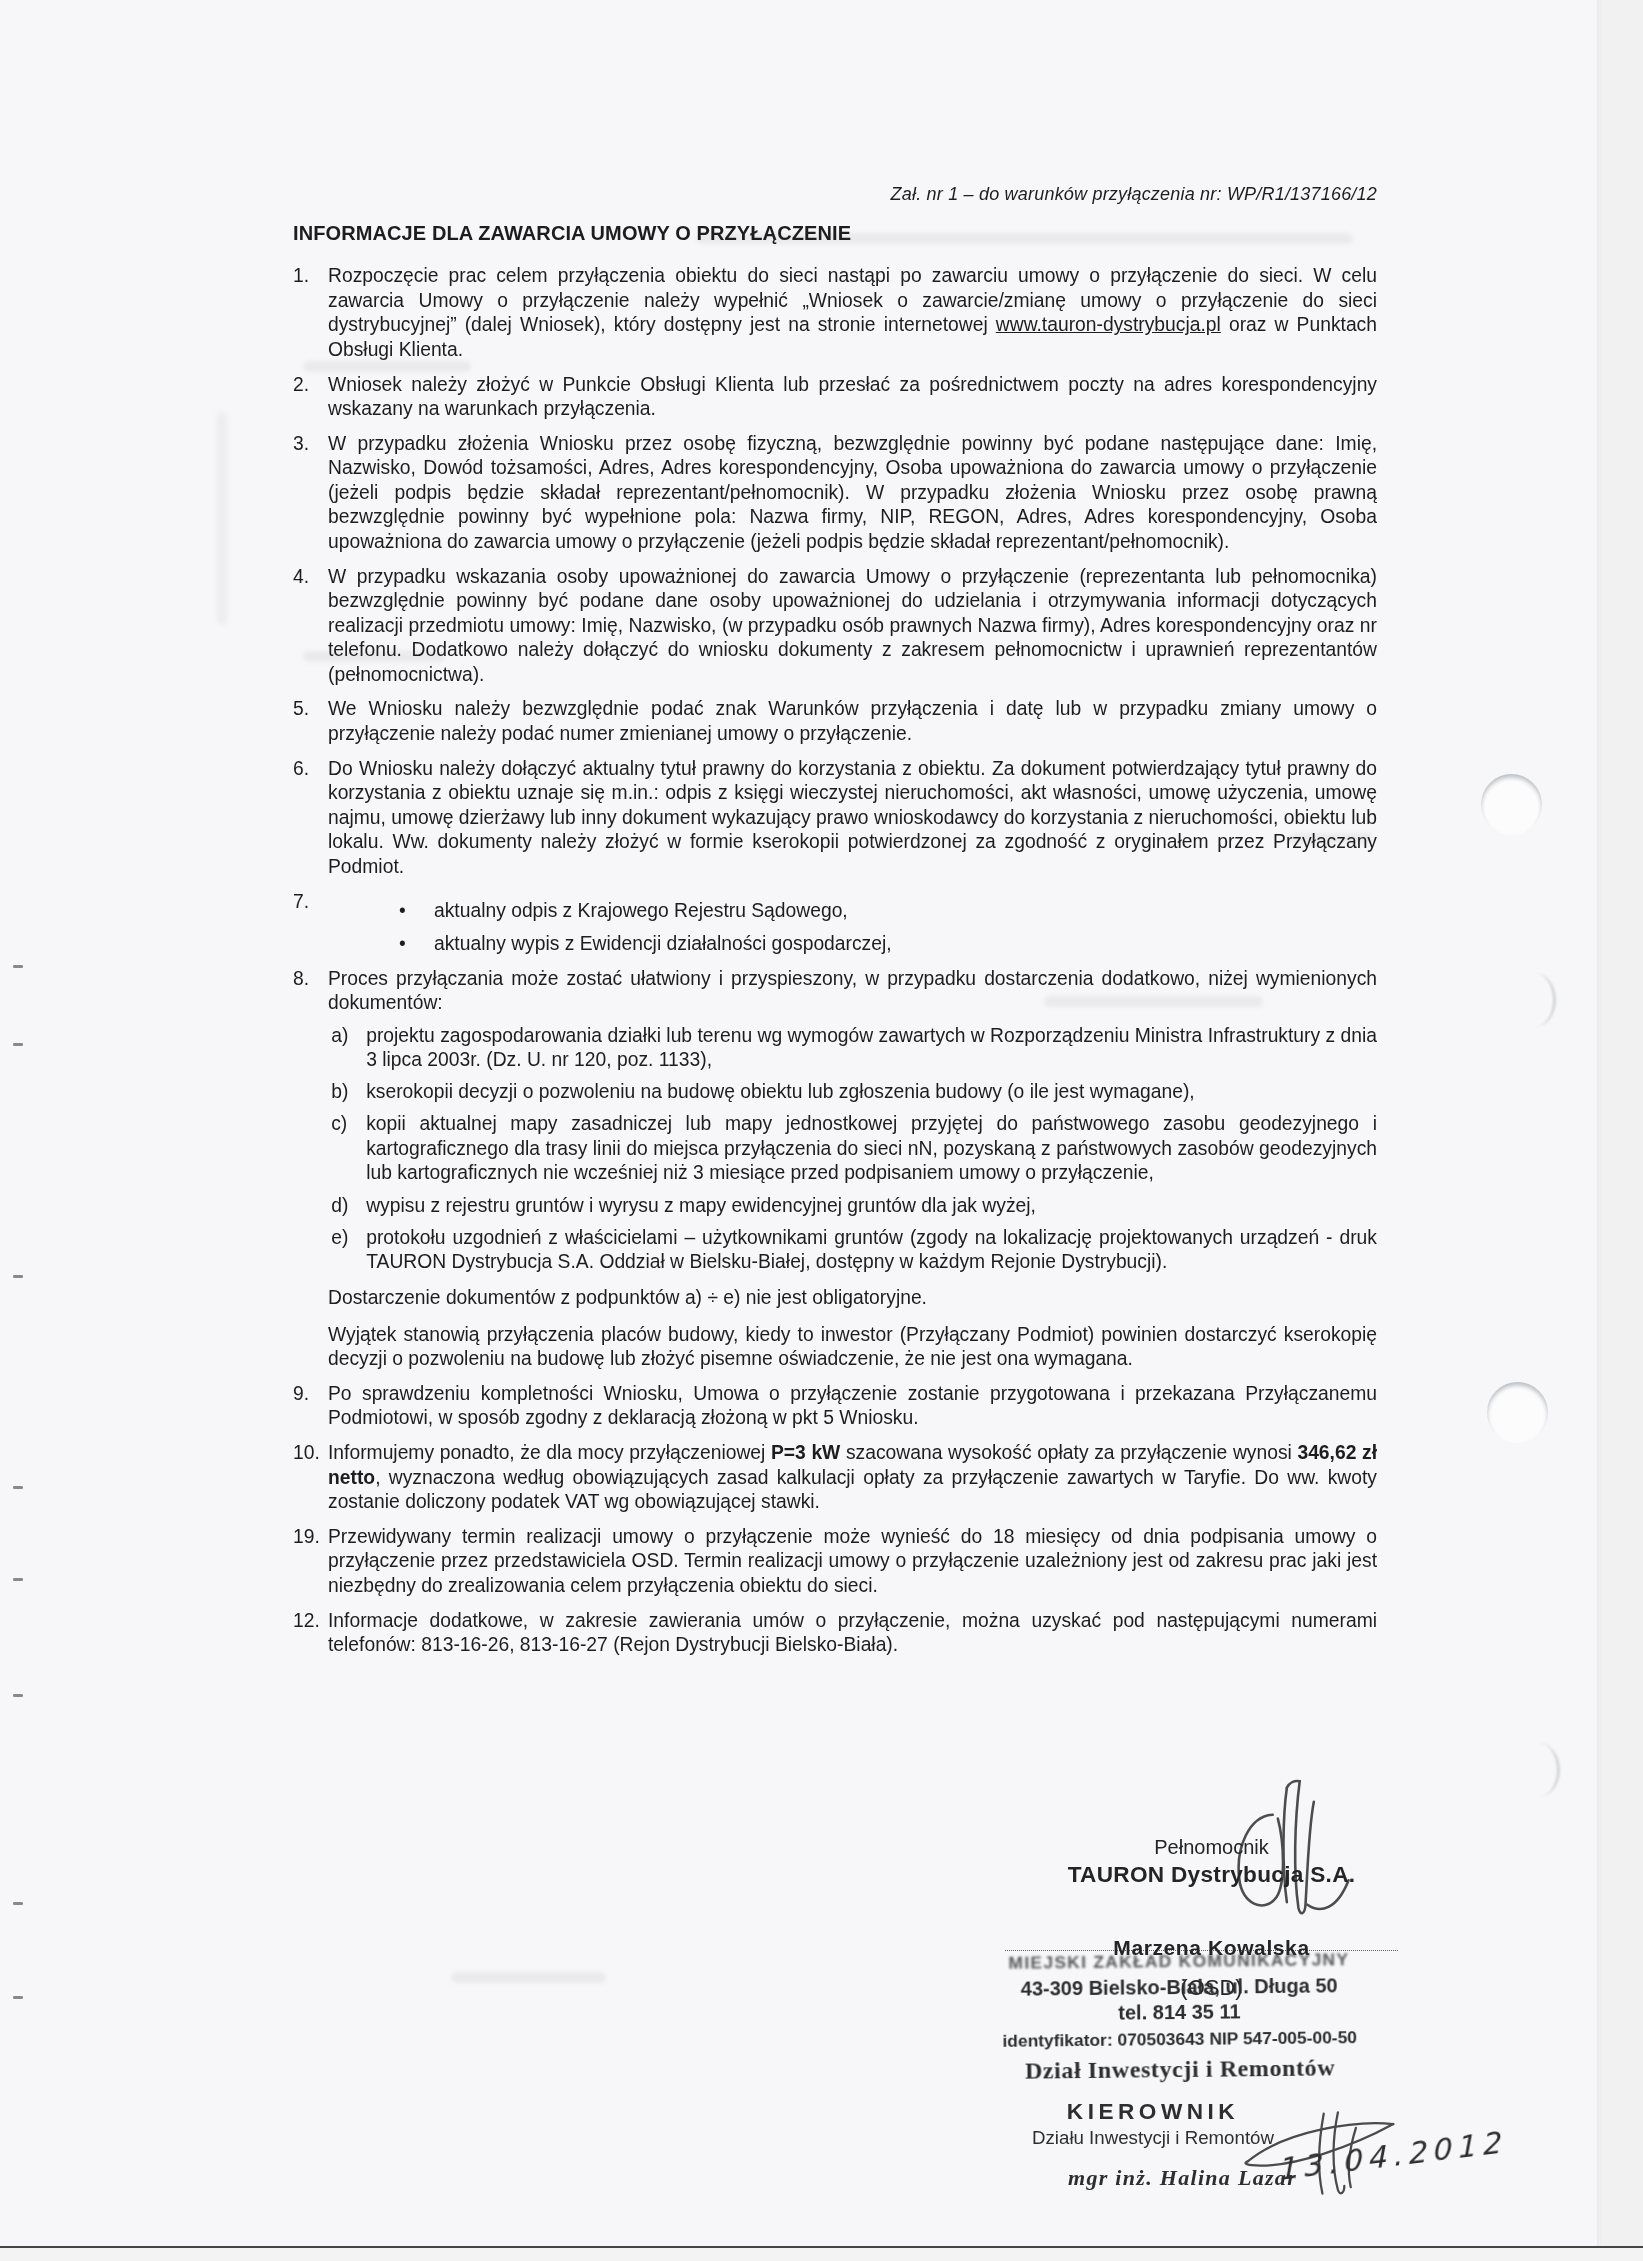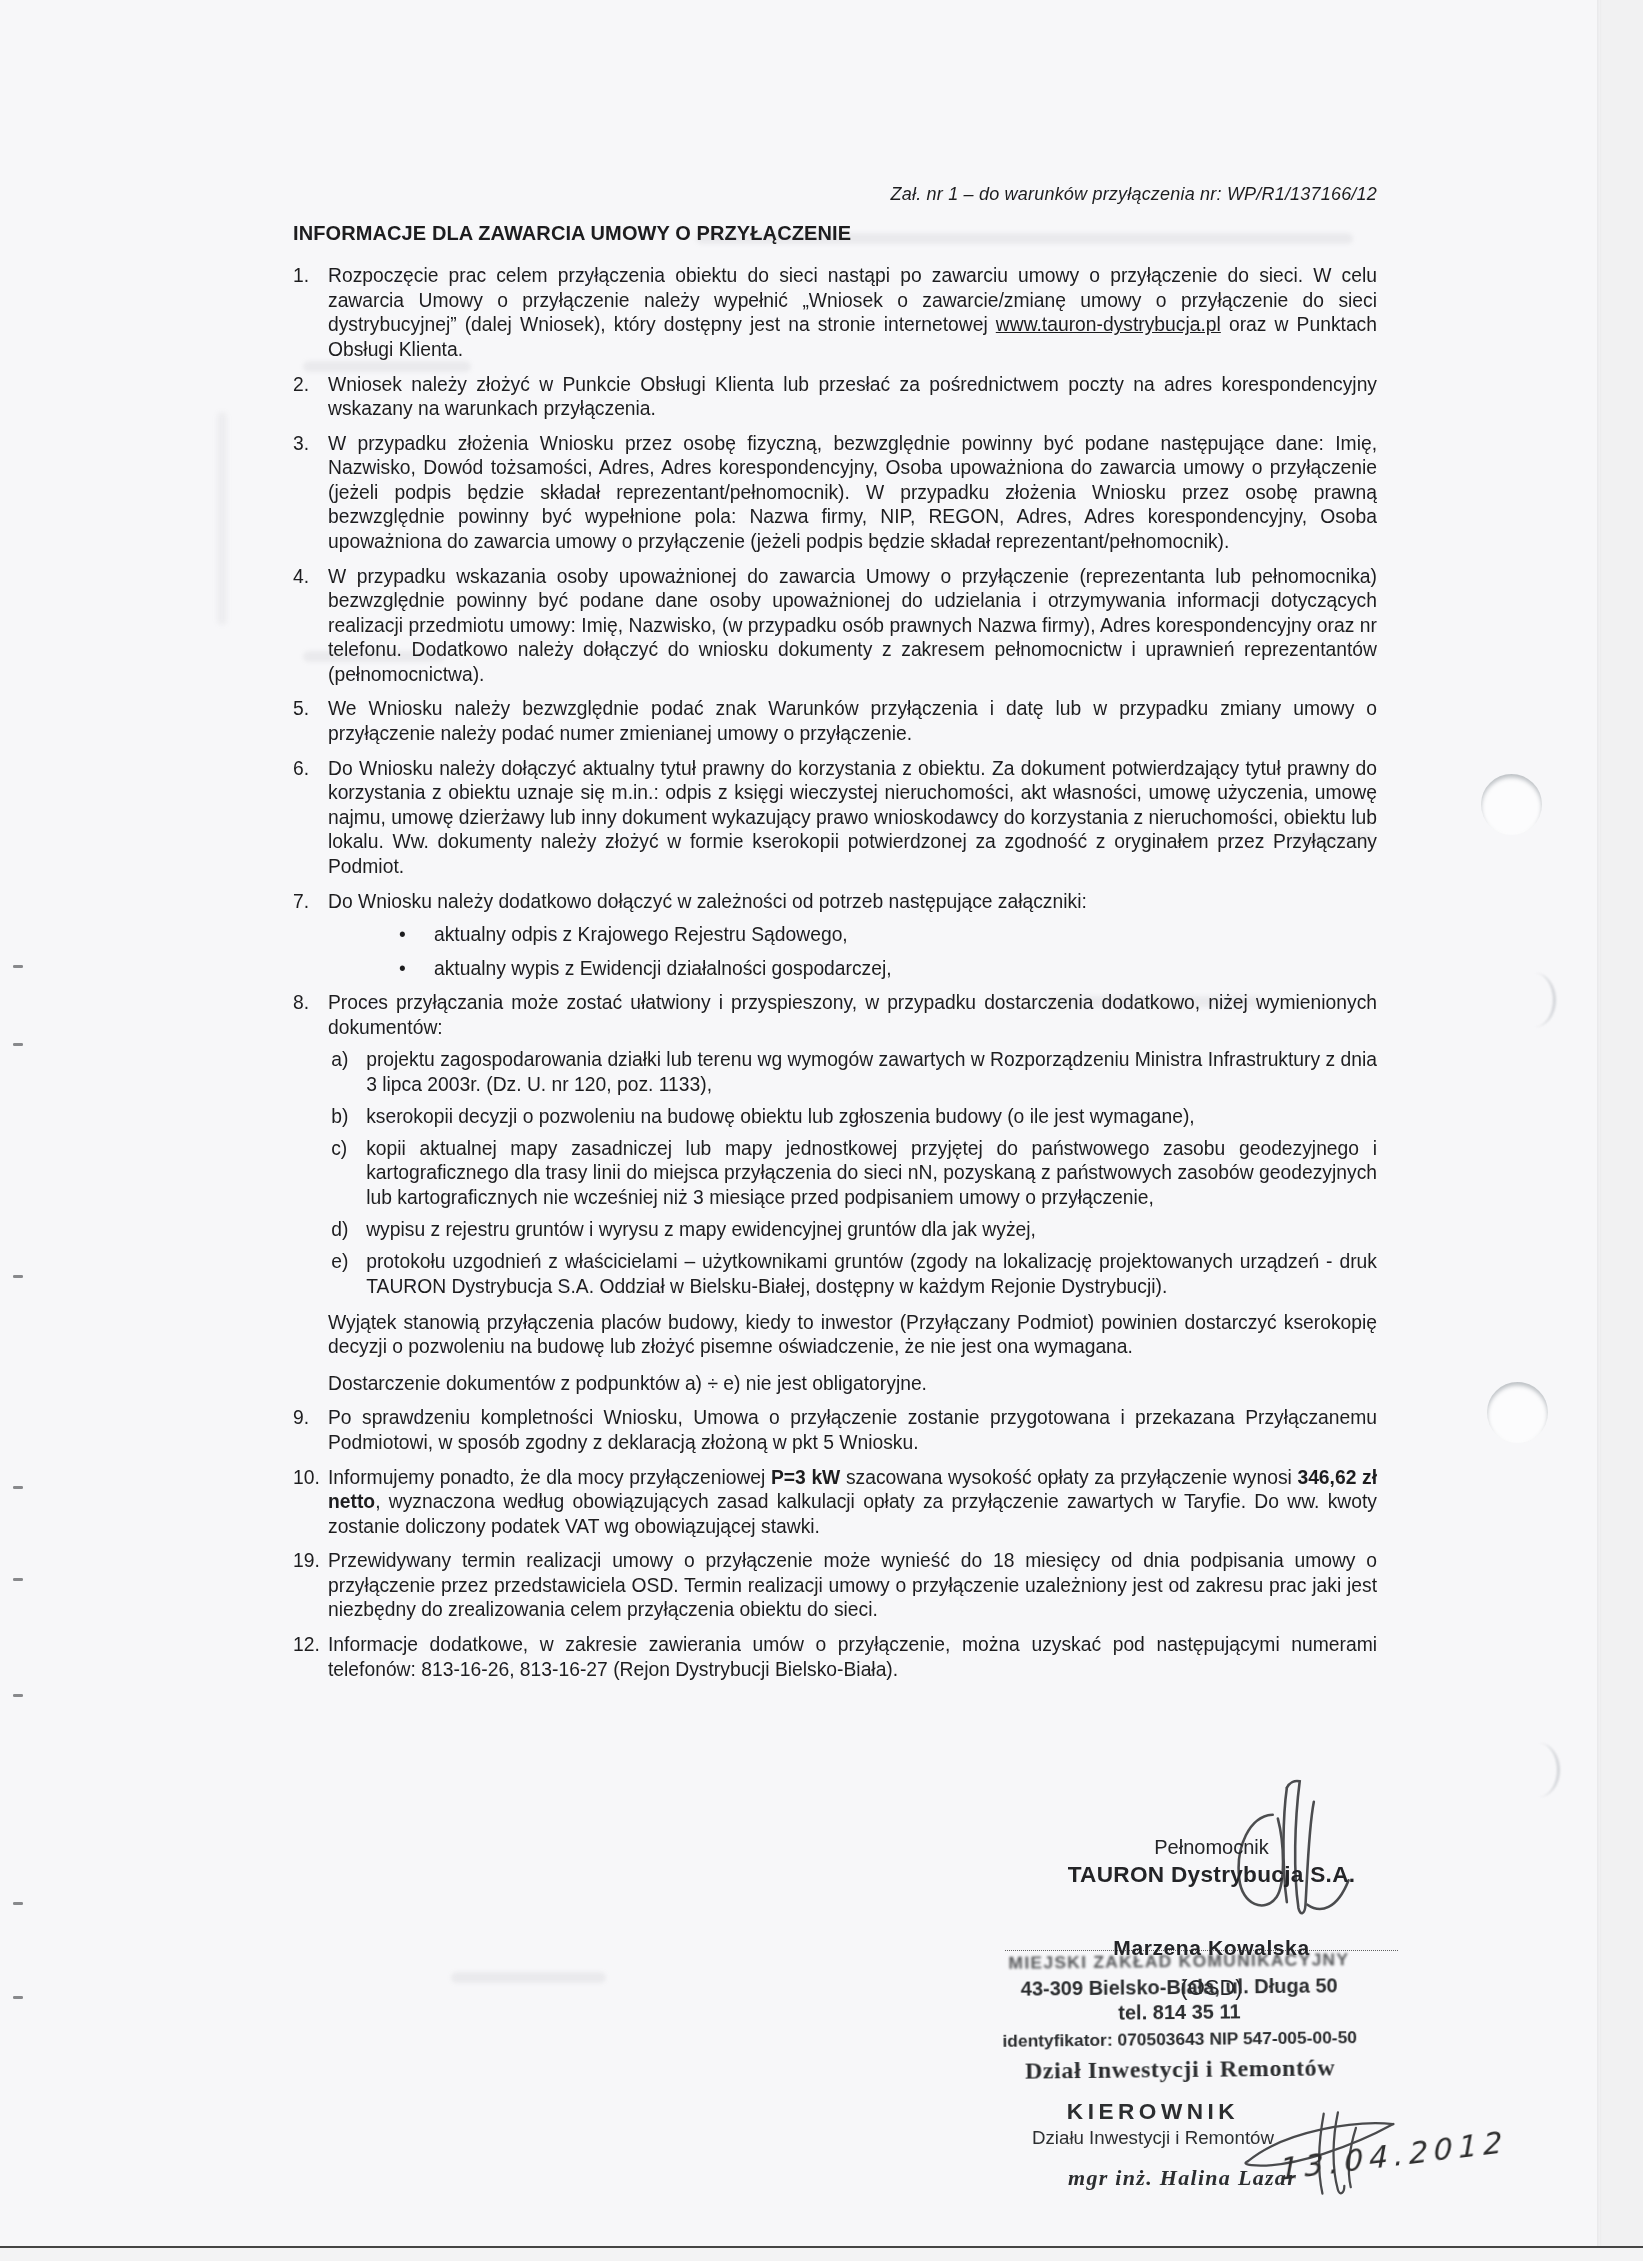--- a/index.html
+++ b/index.html
@@ -127,21 +127,20 @@
         <span class="num">5.</span>
         <div class="li-body">We Wniosku należy bezwzględnie podać znak Warunków przyłączenia i datę lub w przypadku zmiany umowy o przyłączenie należy podać numer zmienianej umowy o przyłączenie.</div>
       </li>
       <li>
         <span class="num">6.</span>
         <div class="li-body">Do Wniosku należy dołączyć aktualny tytuł prawny do korzystania z obiektu. Za dokument potwierdzający tytuł prawny do korzystania z obiektu uznaje się m.in.: odpis z księgi wieczystej nieruchomości, akt własności, umowę użyczenia, umowę najmu, umowę dzierżawy lub inny dokument wykazujący prawo wnioskodawcy do korzystania z nieruchomości, obiektu lub lokalu. Ww. dokumenty należy złożyć w formie kserokopii potwierdzonej za zgodność z oryginałem przez Przyłączany Podmiot.</div>
       </li>
       <li>
         <span class="num">7.</span>
         <div class="li-body">
-          <span>Do Wniosku należy dodatkowo dołączyć w zależności od potrzeb następujące załączniki:</span>
           <div class="bullet-row">
             <span class="bullet-glyph">•</span>
             <span>aktualny odpis z Krajowego Rejestru Sądowego,</span>
           </div>
           <div class="bullet-row">
             <span class="bullet-glyph">•</span>
             <span>aktualny wypis z Ewidencji działalności gospodarczej,</span>
           </div>
         </div>
       </li>
@@ -162,22 +161,22 @@
             <div>kopii aktualnej mapy zasadniczej lub mapy jednostkowej przyjętej do państwowego zasobu geodezyjnego i kartograficznego dla trasy linii do miejsca przyłączenia do sieci nN, pozyskaną z państwowych zasobów geodezyjnych lub kartograficznych nie wcześniej niż 3 miesiące przed podpisaniem umowy o przyłączenie,</div>
           </div>
           <div class="sub-row">
             <span class="sub-m">d)</span>
             <div>wypisu z rejestru gruntów i wyrysu z mapy ewidencyjnej gruntów dla jak wyżej,</div>
           </div>
           <div class="sub-row">
             <span class="sub-m">e)</span>
             <div>protokołu uzgodnień z właścicielami – użytkownikami gruntów (zgody na lokalizację projektowanych urządzeń - druk TAURON Dystrybucja S.A. Oddział w Bielsku-Białej, dostępny w każdym Rejonie Dystrybucji).</div>
           </div>
+          <div class="note">Dostarczenie dokumentów z podpunktów a) ÷ e) nie jest obligatoryjne.</div>
           <div class="note">Wyjątek stanowią przyłączenia placów budowy, kiedy to inwestor (Przyłączany Podmiot) powinien dostarczyć kserokopię decyzji o pozwoleniu na budowę lub złożyć pisemne oświadczenie, że nie jest ona wymagana.</div>
-          <div class="note">Dostarczenie dokumentów z podpunktów a) ÷ e) nie jest obligatoryjne.</div>
         </div>
       </li>
       <li>
         <span class="num">9.</span>
         <div class="li-body">Po sprawdzeniu kompletności Wniosku, Umowa o przyłączenie zostanie przygotowana i przekazana Przyłączanemu Podmiotowi, w sposób zgodny z deklaracją złożoną w pkt 5 Wniosku.</div>
       </li>
       <li>
         <span class="num">10.</span>
         <div class="li-body">
           <span>Informujemy ponadto, że dla mocy przyłączeniowej </span><b class="inkbold">P=3 kW</b><span> szacowana wysokość opłaty za przyłączenie wynosi </span><b class="inkbold">346,62 zł netto</b><span>, wyznaczona według obowiązujących zasad kalkulacji opłaty za przyłączenie zawartych w Taryfie. Do ww. kwoty zostanie doliczony podatek VAT wg obowiązującej stawki.</span>

